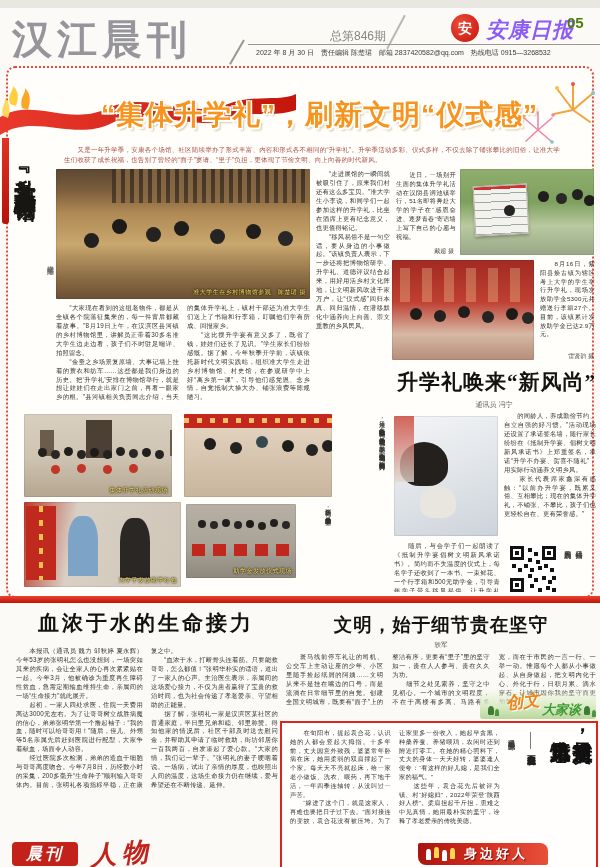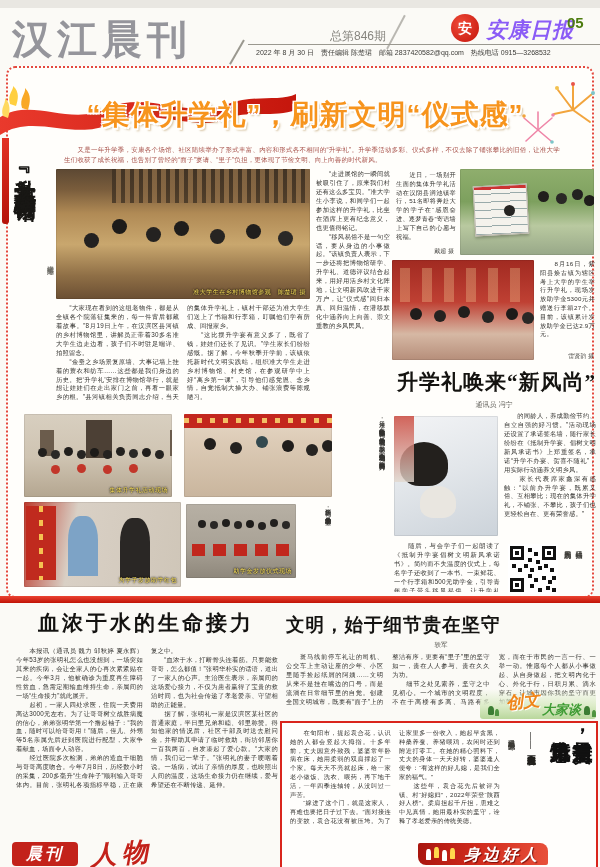--- a/index.html
+++ b/index.html
@@ -92,21 +92,21 @@
       <line x1="20" y1="50" x2="33" y2="61"></line>
       </g>
     <circle cx="55" cy="4" r="2" fill="#e8554a"></circle>
       <circle cx="75" cy="13" r="2" fill="#7cc5c9"></circle>
     <circle cx="39" cy="8" r="2" fill="#f2c14e"></circle>
       <circle cx="35" cy="35" r="1.8" fill="#ef86a8"></circle>
     <circle cx="6" cy="36" r="1.8" fill="#f2a53d"></circle>
       <circle cx="34" cy="62" r="1.8" fill="#7cc5c9"></circle>
   </svg>
 
-  <div class="abs" style="left:72px;top:88px;width:466px;text-align:center;font-size:28px;font-weight:900;color:#f7941d;letter-spacing:1px;
+  <div class="abs" style="left:72px;top:88px;width:466px;text-align:right;font-size:28px;font-weight:900;color:#f7941d;letter-spacing:1px;
               text-shadow:-1.5px -1.5px 0 #fff,1.5px -1.5px 0 #fff,-1.5px 1.5px 0 #fff,1.5px 1.5px 0 #fff,2.5px 3px 2px rgba(140,90,0,.35)">“集体升学礼”，刷新文明“仪式感”</div>
   <div class="abs txt pre" style="left:64px;top:137px;width:496px;font-size:6.5px;line-height:1.55;color:#a8524b">　　又是一年升学季，安康各个场馆、社区陆续举办了形式丰富、内容和形式各不相同的“升学礼”。升学季活动多彩、仪式多样，不仅去除了铺张攀比的旧俗，让准大学生们收获了成长祝福，也告别了曾经的“面子”宴请、“里子”负担，更体现了节俭文明、向上向善的时代新风。</div>
 
   <div class="abs v serif" style="left:10px;top:152px;height:316px;font-size:22px;font-weight:900;color:#181714;letter-spacing:2px">『升学礼』遇上乡村博物馆</div>
   <div class="abs v" style="left:45px;top:252px;height:78px;font-size:7px;color:#6b6a64">记者 陈楚珺</div>
 
   <div class="ph ph-museum" style="left:56px;top:161px;width:254px;height:130px">
     <span class="cap">准大学生在乡村博物馆参观　陈楚珺 摄</span>
   </div>
 
@@ -195,21 +195,21 @@
 　　据了解，张明礼一家是汉滨区某社区的普通家庭，平日里兄弟和睦、邻里称赞。得知他家的情况后，社区干部及时送去慰问金，并帮助其申请了临时救助，街坊邻居你一百我两百，自发凑起了爱心款。“大家的情，我们记一辈子。”张明礼的妻子哽咽着说。一场病，试出了亲情的厚度，也映照出人间的温度，这场生命接力仍在继续，爱与希望还在不断传递、延伸。</div>
 
   <div class="abs" style="left:12px;top:832px;width:270px;height:30px">
     <span style="position:absolute;left:0;top:2px;width:66px;height:24px;background:#c3221a;border-radius:4px;color:#fff;
                  font-size:16px;font-weight:900;font-style:italic;text-align:center;line-height:24px;letter-spacing:3px">晨刊</span>
     <span class="serif" style="position:absolute;left:78px;top:-4px;font-size:26px;font-style:italic;font-weight:700;color:#c3221a;letter-spacing:6px;transform:rotate(-4deg)">人物</span>
   </div>
   <div class="abs" style="left:12px;top:859px;width:266px;height:2.5px;background:#4a4947"></div>
   <div class="abs" style="left:0;top:863px;width:280px;height:2px;background:#35342f"></div>
 
-  <div class="abs serif" style="left:286px;top:604px;width:310px;font-size:18.5px;font-weight:900;color:#131210;letter-spacing:1px">文明，始于细节贵在坚守</div>
+  <div class="abs serif" style="left:286px;top:604px;width:310px;text-align:center;font-size:18.5px;font-weight:900;color:#131210;letter-spacing:1px">文明，始于细节贵在坚守</div>
   <div class="abs" style="left:286px;top:633px;width:310px;text-align:center;font-size:6.5px;color:#5c5b55">轶军</div>
   <div class="abs txt pre cols3" style="left:286px;top:645px;width:310px;height:64px;font-size:6.3px;overflow:hidden">　　斑马线前停车礼让的司机、公交车上主动让座的少年、小区里随手捡起纸屑的阿姨……文明从来不是挂在嘴边的口号，而是流淌在日常细节里的自觉。创建全国文明城市，既要有“面子”上的整洁有序，更要有“里子”里的坚守如一，贵在人人参与、贵在久久为功。
 　　细节之处见素养，坚守之中见初心。一个城市的文明程度，不在于高楼有多高、马路有多宽，而在于市民的一言一行、一举一动。惟愿每个人都从小事做起、从自身做起，把文明内化于心、外化于行，日积月累、滴水穿石，让城市因你我的坚守而更加美好。</div>
 
   <div class="abs" style="left:480px;top:681px;width:116px;height:30px;background:linear-gradient(180deg,rgba(255,255,255,0) 0%,#ddecc9 55%,#b9d79c 100%);border-radius:3px">
     <span class="serif" style="position:absolute;left:26px;top:1px;font-size:17px;font-weight:900;font-style:italic;color:#f08519;text-shadow:1px 1px 0 #fff;transform:rotate(-6deg)">创文</span>
     <span class="serif" style="position:absolute;left:62px;top:12px;font-size:13px;font-weight:900;font-style:italic;color:#3f9c35">大家谈</span>
     <span style="position:absolute;left:8px;bottom:4px;width:6px;height:9px;background:#3c7d33;border-radius:50% 50% 20% 20%;
                  box-shadow:6px 2px 0 -1px #4f9440,96px 0 0 0 #3c7d33,103px 3px 0 -1px #4f9440"></span>
   </div>
@@ -219,16 +219,16 @@
 　　“嫁进了这个门，就是这家人，再难也要把日子过下去。”面对接连的变故，袁合花没有被压垮。为了让家里多一份收入，她起早贪黑，种桑养蚕、养猪喂鸡，农闲时还到附近打零工。在她的精心照料下，丈夫的身体一天天好转，婆婆逢人便夸：“有这样的好儿媳，是我们全家的福气。”
 　　这些年，袁合花先后被评为镇、村“好媳妇”，2022年荣登“陕西好人榜”。柔肩担起千斤担，患难之中见真情，她用最朴实的坚守，诠释了孝老爱亲的传统美德。</div>
   <div class="abs v" style="left:506px;top:726px;height:100px;font-size:7px;color:#3b3a35">通讯员 覃长明 邹佩国</div>
   <div class="abs v serif" style="left:526px;top:724px;height:114px;font-size:8.5px;font-weight:700;color:#22211e">——记陕西好人袁合花</div>
   <div class="abs v serif pre" style="left:548px;top:718px;width:46px;height:140px;font-size:20px;font-weight:900;color:#111;line-height:1.1">柔肩担重责，
 患难见真情</div>
 
   <div class="abs" style="left:418px;top:835px;width:130px;height:22px;background:linear-gradient(95deg,#a8150e,#d12b1d 45%,#e8503a);border-radius:2px 8px 2px 8px">
     <span style="position:absolute;left:8px;top:6px;width:5px;height:11px;background:#fff;border-radius:40% 40% 10% 10%;
                  box-shadow:8px -2px 0 #ffd84d,16px 1px 0 #fff,24px -1px 0 #ffd84d"></span>
-    <span class="serif" style="position:absolute;left:46px;top:2px;font-size:16px;font-weight:900;font-style:italic;color:#fff;letter-spacing:3px;text-shadow:1px 1px 1px #7a0b05">身边好人</span>
+    <span class="serif" style="position:absolute;left:46px;top:2px;font-size:13px;font-weight:900;color:#fff;letter-spacing:3px;text-shadow:1px 1px 1px #7a0b05">身边好人</span>
   </div>
 
 </div>
 
 </body></html>

